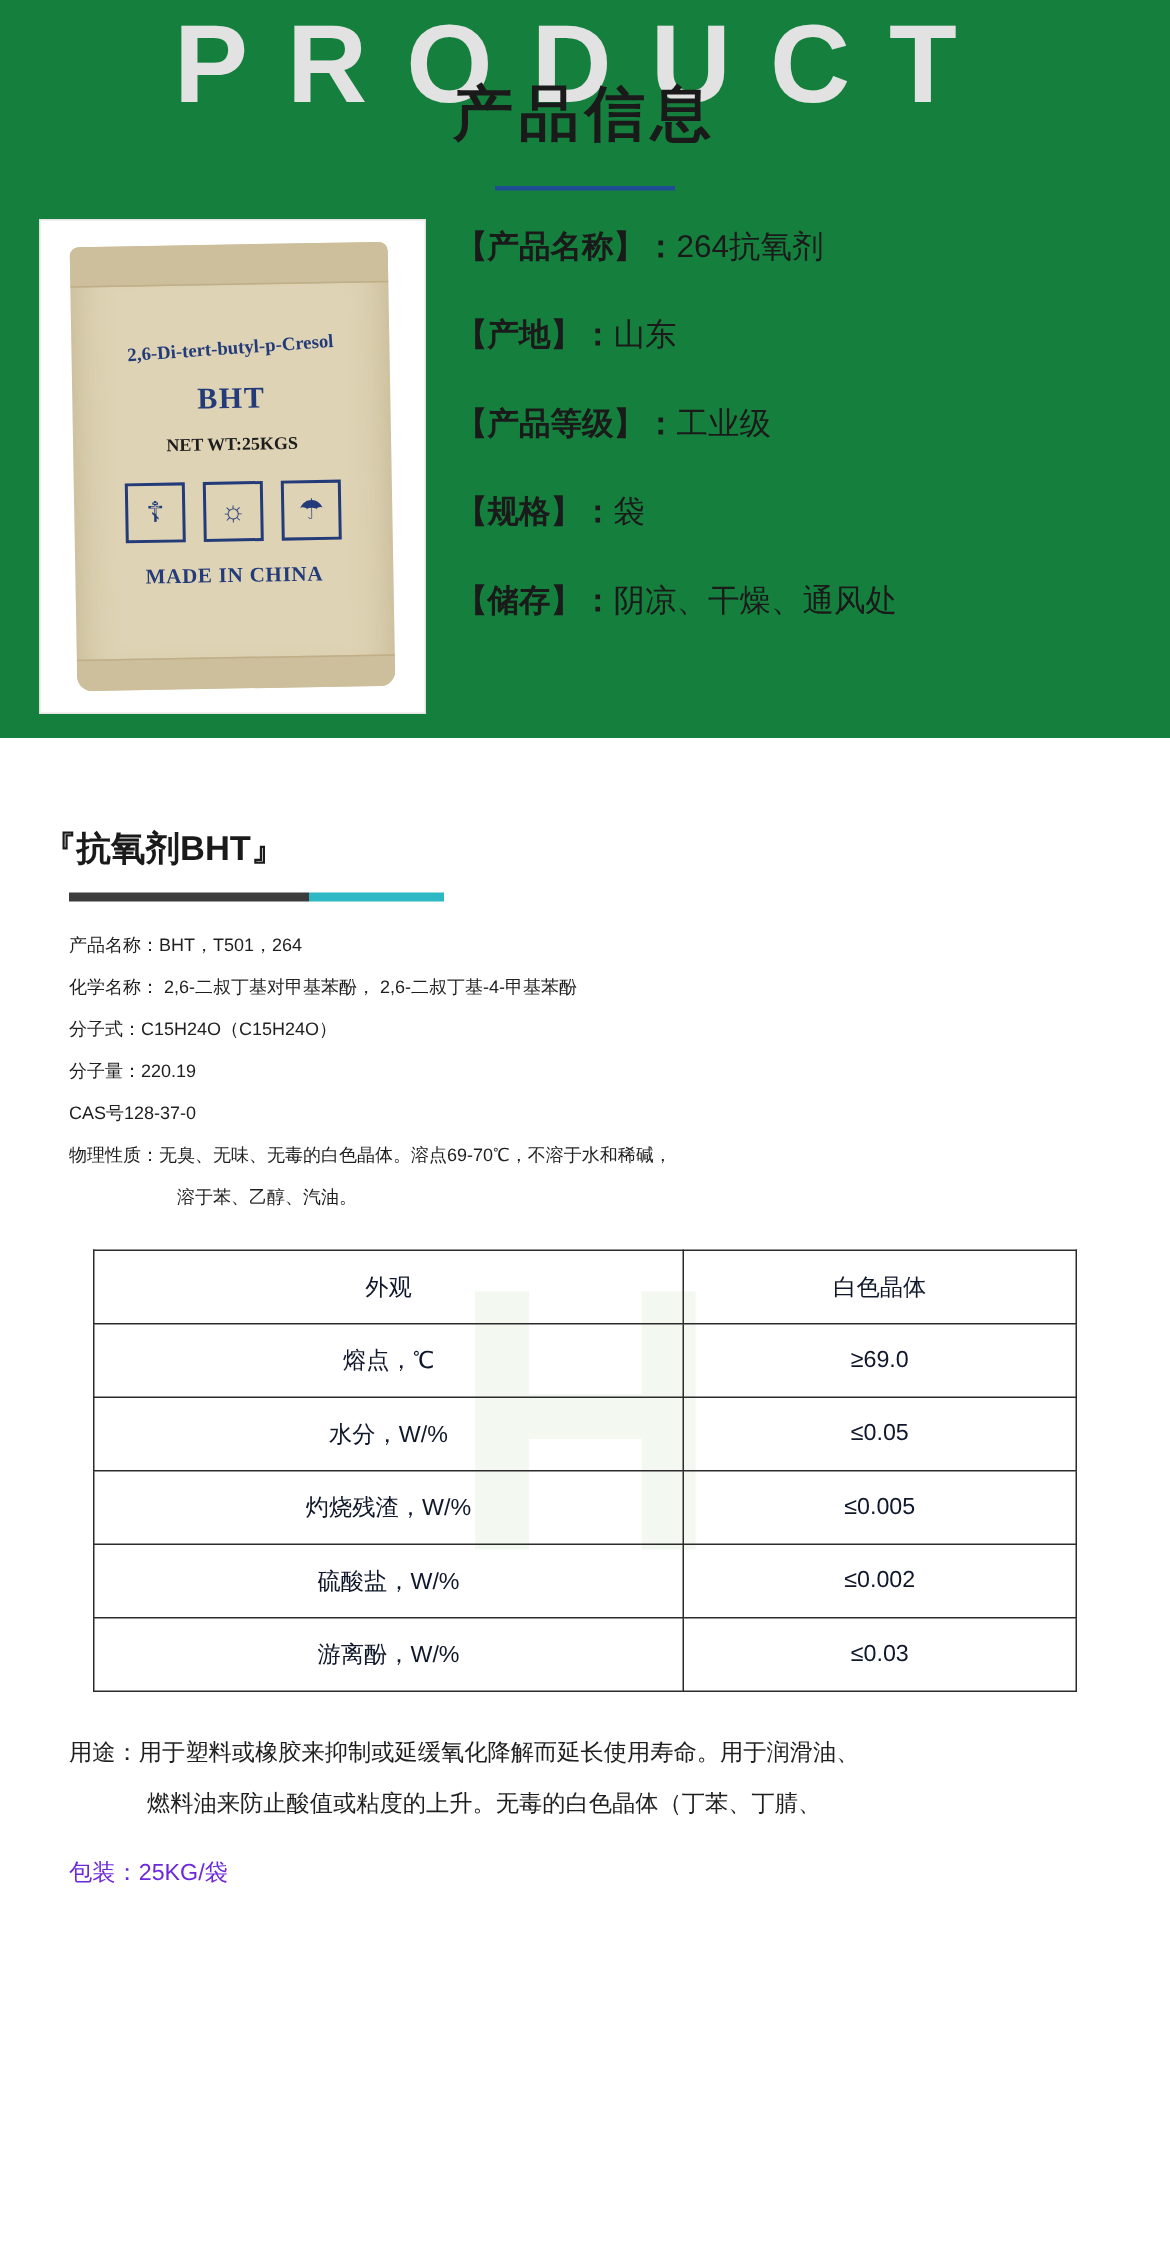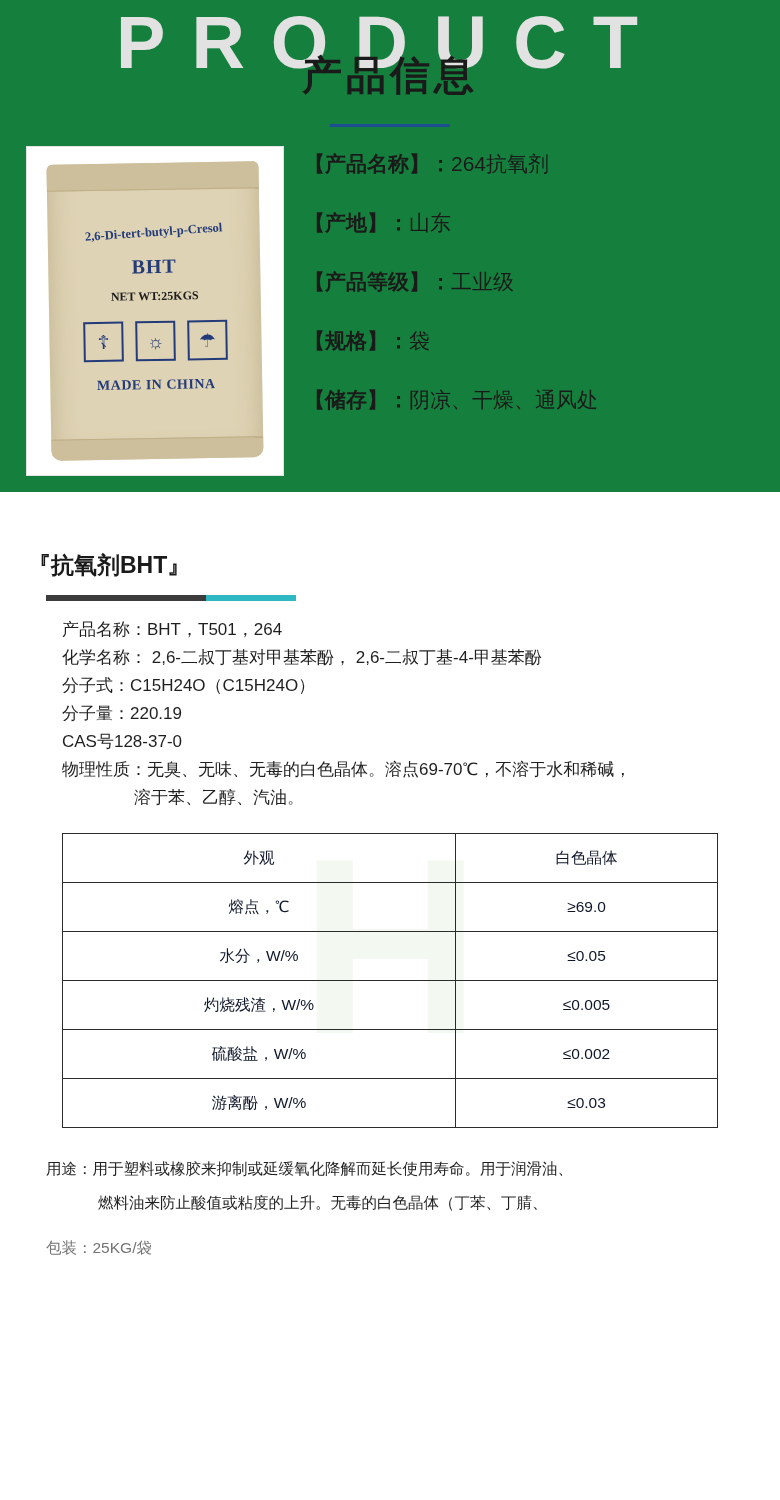--- a/index.html
+++ b/index.html
@@ -216,24 +216,24 @@
     margin-left: 46px;
     margin-top: 14px;
     width: 250px;
     height: 6px;
     display: flex;
   }
   .sec-bar .b1 { width: 160px; background: #3c3c3c; }
   .sec-bar .b2 { width: 90px;  background: #2eb8c4; }
 
   .para {
-    margin-left: 62px;
+    margin-left: 46px;
     margin-right: 40px;
     margin-top: 16px;
-    font-size: 17px;
+    font-size: 12px;
     line-height: 26px;
     color: #1f1f1f;
     font-family: "Liberation Sans", sans-serif;
   }
   .para div { margin-bottom: 2px; }
   .hang {
     padding-left: 72px;
     text-indent: -72px;
   }
 
@@ -259,21 +259,21 @@
     line-height: 34px;
     color: #1f1f1f;
   }
   .usage .ind {
     padding-left: 52px;
     text-indent: -52px;
   }
   .pack {
     margin: 18px 46px 0 46px;
     font-size: 15.5px;
-    color: #737373;
+    color: #6d28d9;
   }
 </style>
 </head>
 <body>
 
 <div class="hero">
   <div class="hero-watermark">PRODUCT</div>
   <div class="hero-title">产品信息</div>
   <div class="hero-underline"></div>
 

